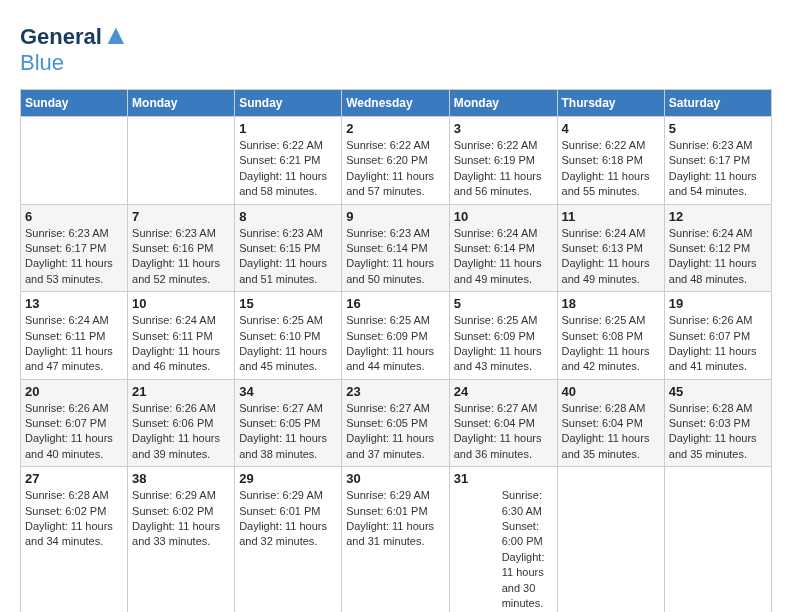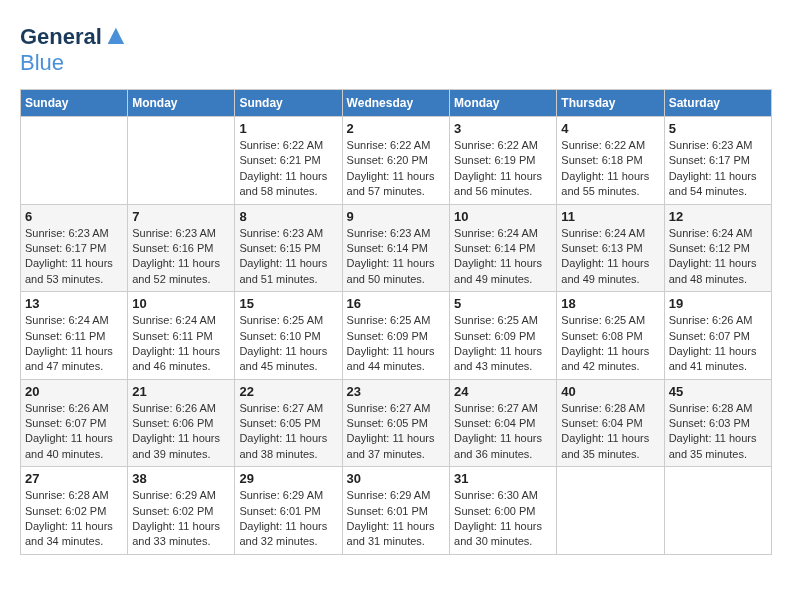--- a/index.html
+++ b/index.html
@@ -254,21 +254,21 @@
 and 40 minutes.</div>
         </td>
         <td>
           <div class="day-number">21</div>
           <div class="day-info" style="white-space: pre-line;">Sunrise: 6:26 AM
 Sunset: 6:06 PM
 Daylight: 11 hours
 and 39 minutes.</div>
         </td>
         <td>
-          <div class="day-number">22</div>
+          <div class="day-number">34</div>
           <div class="day-info" style="white-space: pre-line;">Sunrise: 6:27 AM
 Sunset: 6:05 PM
 Daylight: 11 hours
 and 38 minutes.</div>
         </td>
         <td>
           <div class="day-number">23</div>
           <div class="day-info" style="white-space: pre-line;">Sunrise: 6:27 AM
 Sunset: 6:05 PM
 Daylight: 11 hours
@@ -320,21 +320,21 @@
         </td>
         <td>
           <div class="day-number">30</div>
           <div class="day-info" style="white-space: pre-line;">Sunrise: 6:29 AM
 Sunset: 6:01 PM
 Daylight: 11 hours
 and 31 minutes.</div>
         </td>
         <td>
           <div class="day-number">31</div>
-          <div class="day-info" style="white-space: pre-line;">Sunrise: 6:30 AM
+          <div class="day-info" style="white-space: pre-line; margin-left: 48px;">Sunrise: 6:30 AM
 Sunset: 6:00 PM
 Daylight: 11 hours
 and 30 minutes.</div>
         </td>
         <td class="empty-cell"></td>
         <td class="empty-cell"></td>
       </tr>
     </tbody>
 </table>
 

